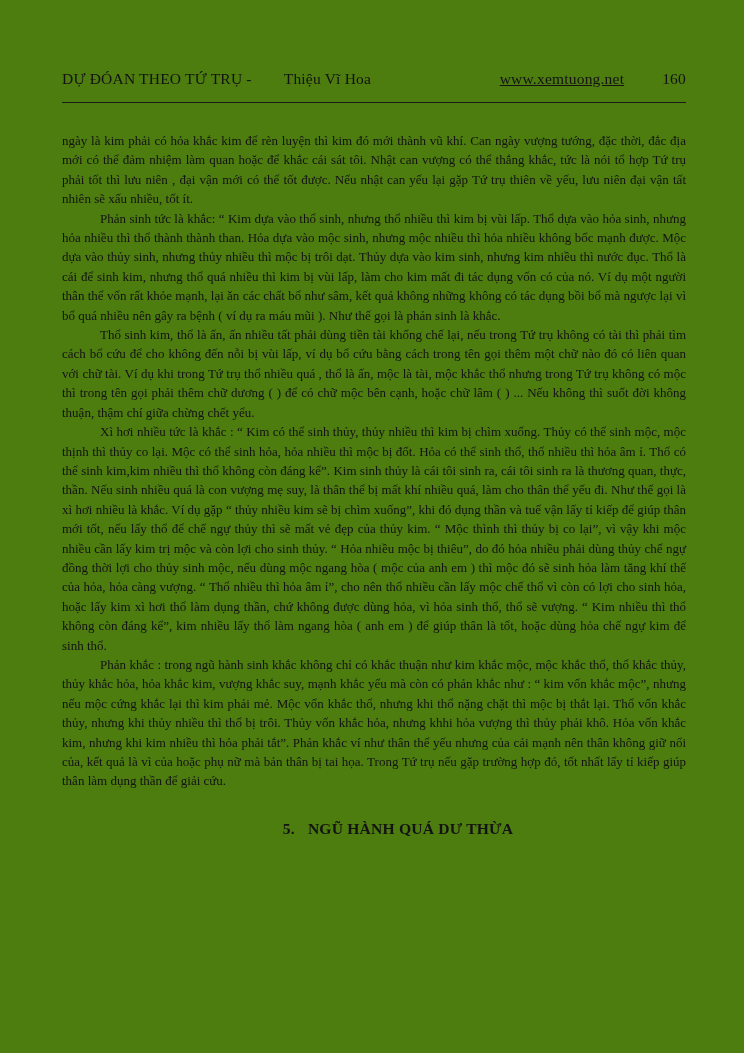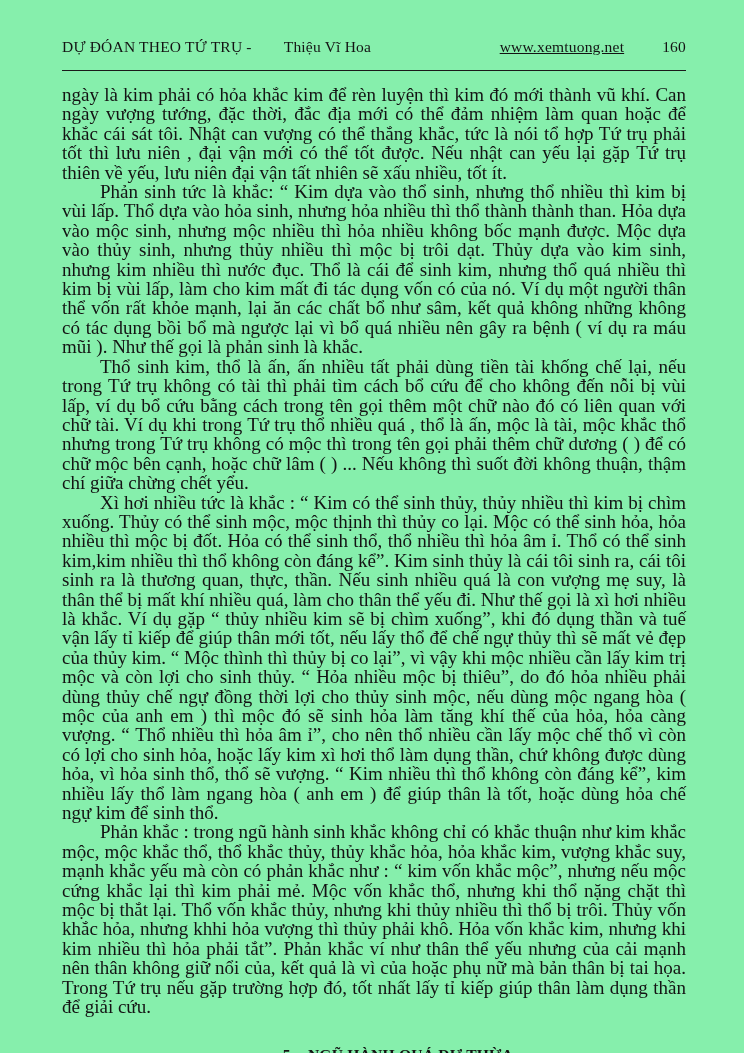--- a/index.html
+++ b/index.html
@@ -5,21 +5,21 @@
   html, body {
     margin: 0;
     padding: 0;
     background: #f6f6f3;
   }
   .page {
     position: relative;
     width: 744px;
     height: 1053px;
     margin: 0 auto;
-    background: #86efac;
+    background: #4d7c0f;
     color: #131313;
     font-family: "Liberation Serif", "DejaVu Serif", serif;
     box-sizing: border-box;
     padding: 38px 58px 0 62px;
     overflow: hidden;
   }
   .header {
     display: flex;
     align-items: baseline;
     font-size: 15.5px;
@@ -29,32 +29,33 @@
   .header .title {
     font-weight: normal;
   }
   .header .author {
     margin-left: 32px;
   }
   .header .website {
     margin-left: auto;
     text-decoration: underline;
     color: #131313;
+    margin-top: 32px;
   }
   .header .pagenum {
     margin-left: 38px;
   }
   .header-rule {
     border: none;
     border-top: 1.5px solid #1a1a1a;
     margin: 14px 0 0 0;
   }
   .body-text {
-    margin-top: 14px;
-    font-size: 19px;
+    margin-top: 28px;
+    font-size: 13px;
     line-height: 19.4px;
     text-align: justify;
   }
   .body-text p {
     margin: 0;
     padding: 0;
     text-indent: 38px;
   }
   .body-text p.no-indent {
     text-indent: 0;

